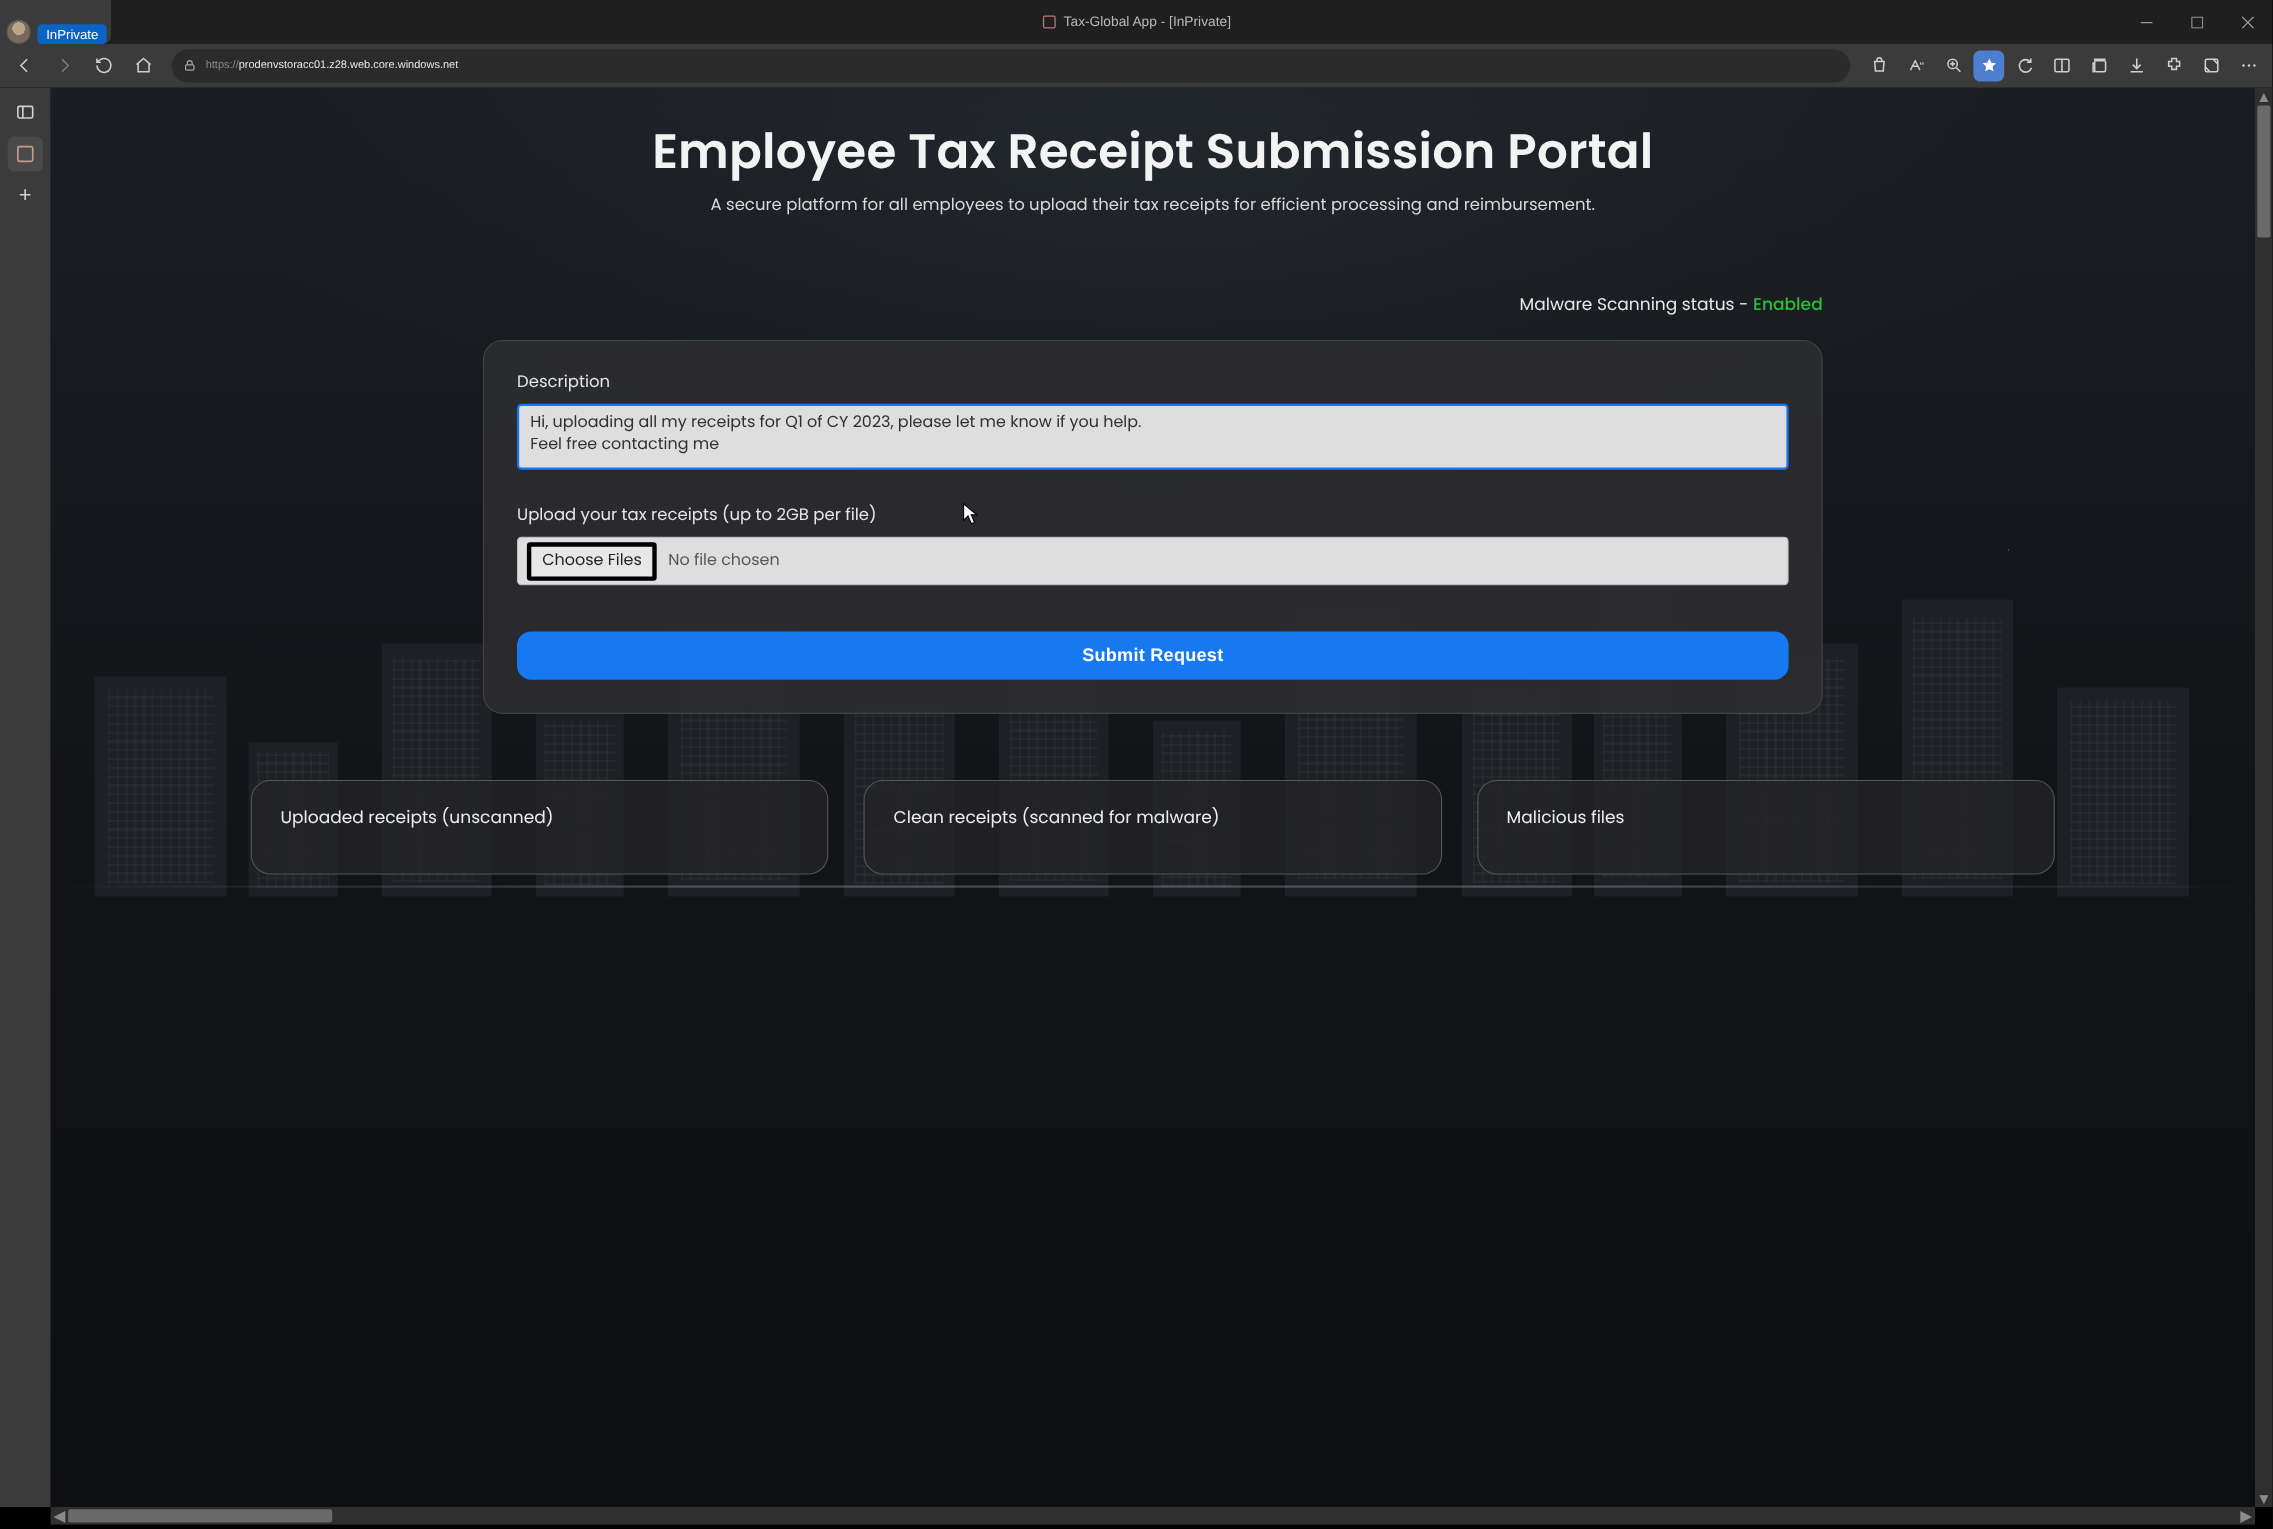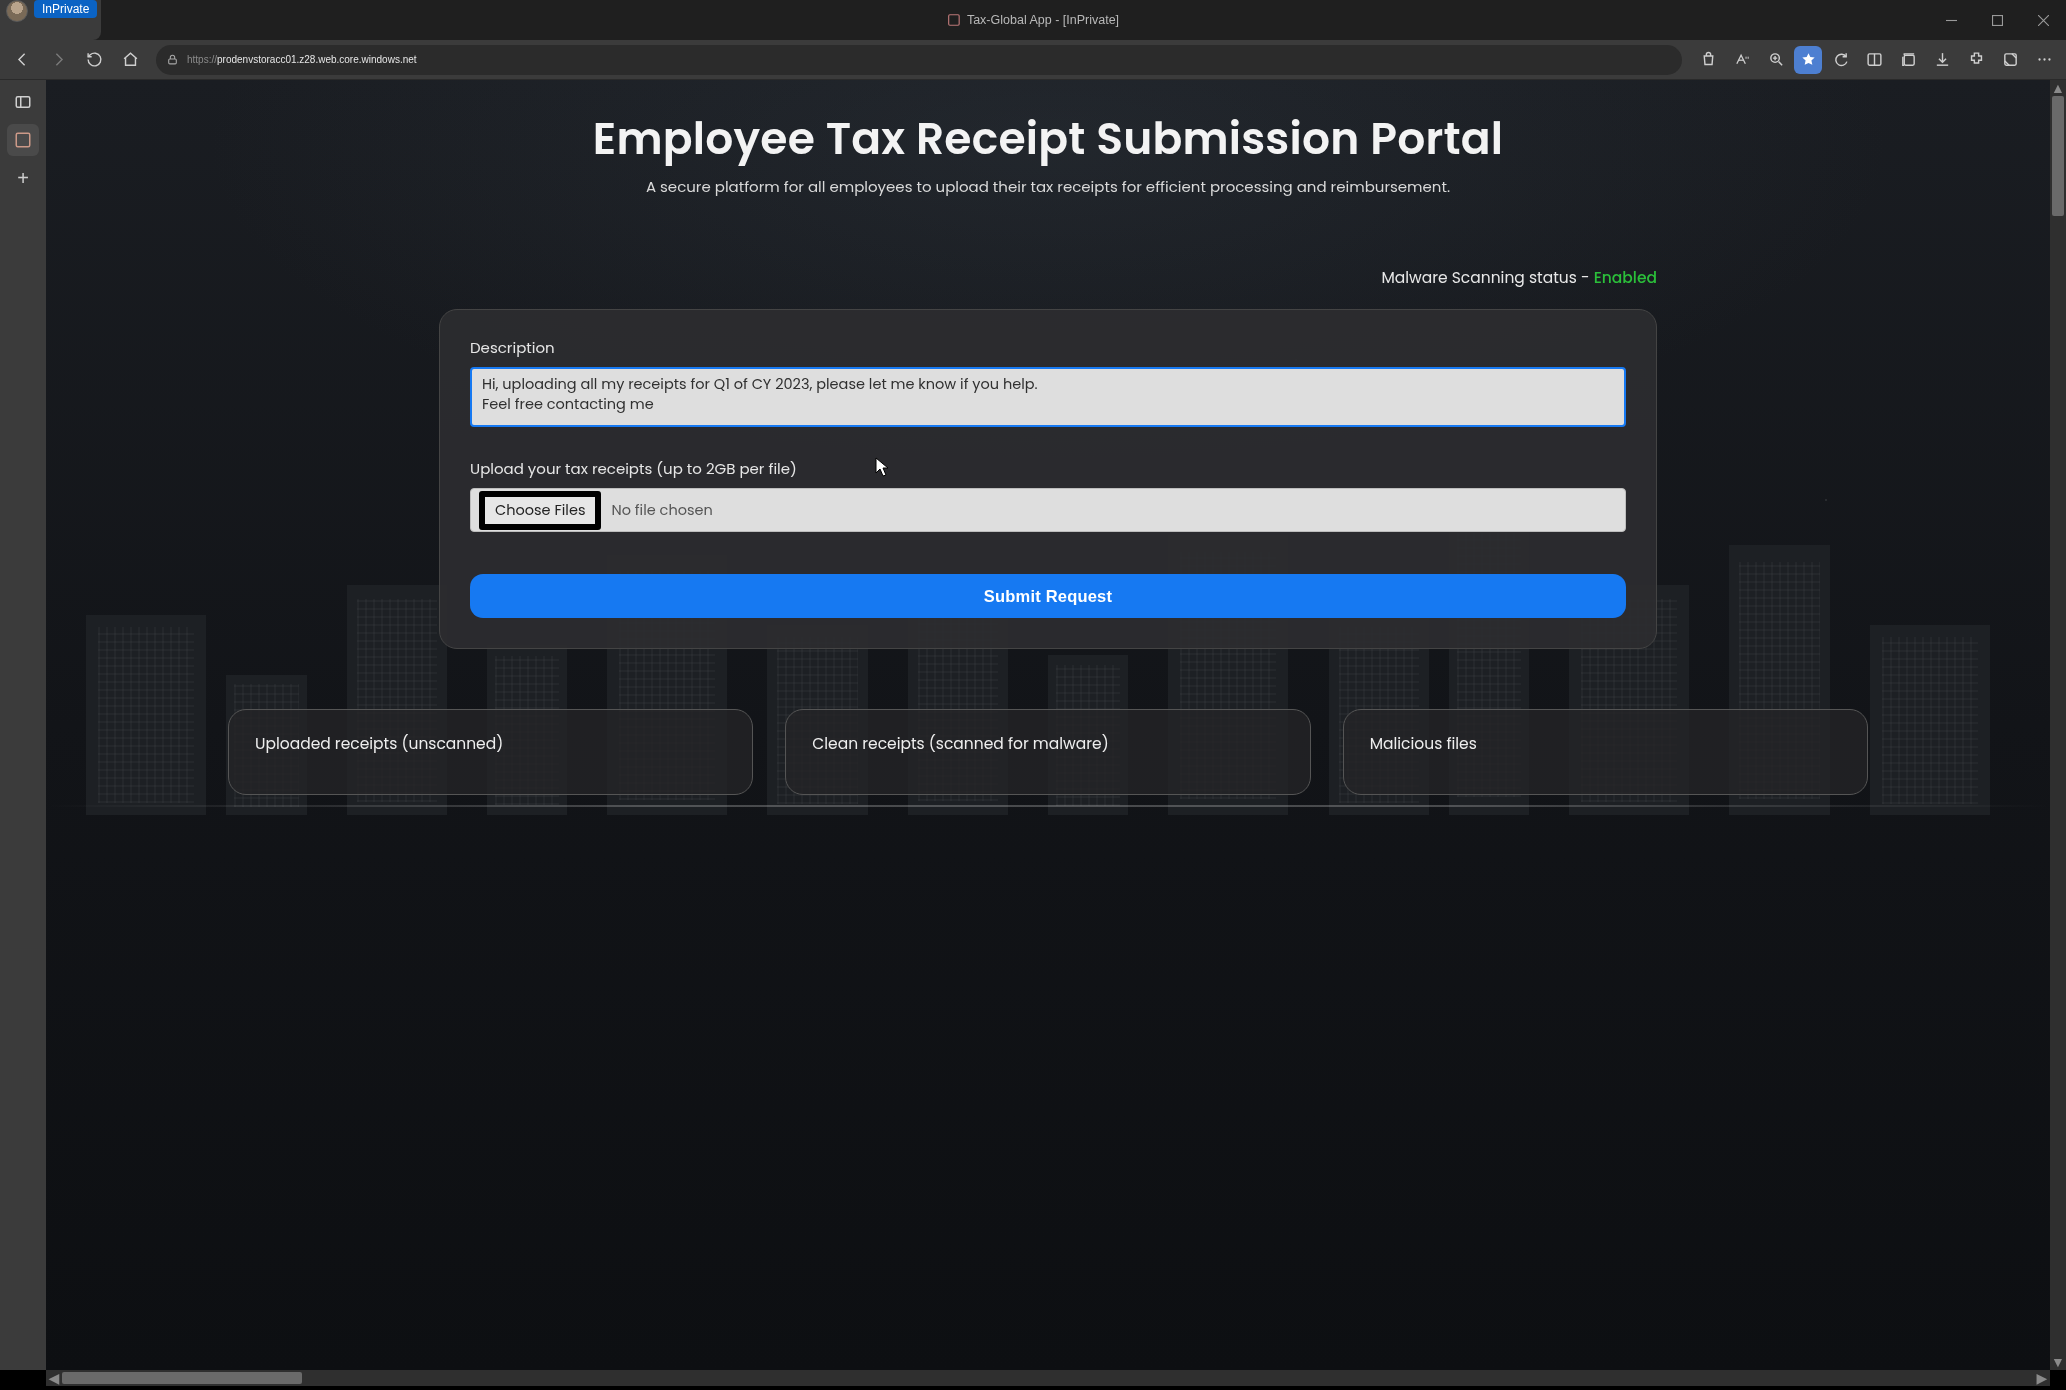--- a/index.html
+++ b/index.html
@@ -13,21 +13,21 @@
 
   
   .titlebar {
     height: 40px;
     background: #1f1f1f;
     display: flex;
     align-items: center;
     position: relative;
   }
   .profile-cluster {
-    display: flex; align-items: flex-start; height: 100%;
+    display: flex; align-items: flex-end; height: 100%;
     background: #3b3b3b;
     border-bottom-right-radius: 8px;
     padding: 0 4px;
     gap: 4px;
   }
   .avatar {
     width: 22px; height: 22px; border-radius: 50%;
     background: radial-gradient(circle at 50% 35%, #b9a48c 35%, #7a6a57 36%);
     border: 1px solid #5a5a5a;
     margin: 0 2px;
@@ -184,21 +184,21 @@
   }
   .upload-row {
     margin-top: 24px;
   }
   .file-box {
     background: #dedede; border: 1px solid #bdbdbd; border-radius: 4px;
     height: 44px; display: flex; align-items: center;
     padding: 0 8px; gap: 10px;
   }
   .choose-btn {
-    background: #e7e7e7; border: 6px solid #000000; border-radius: 3px;
+    background: #e7e7e7; border: 4px solid #000000; border-radius: 3px;
     padding: 3px 10px; font-size: 14.5px; color: #222; text-align: right;
   }
   .file-status { color: #555; font-size: 14.5px; }
   .submit {
     margin-top: 42px;
     width: 100%; height: 44px;
     background: #1679f2; color: #fff;
     border: none; border-radius: 13px;
     font-size: 16.5px; font-weight: 600;
     letter-spacing: .2px;

